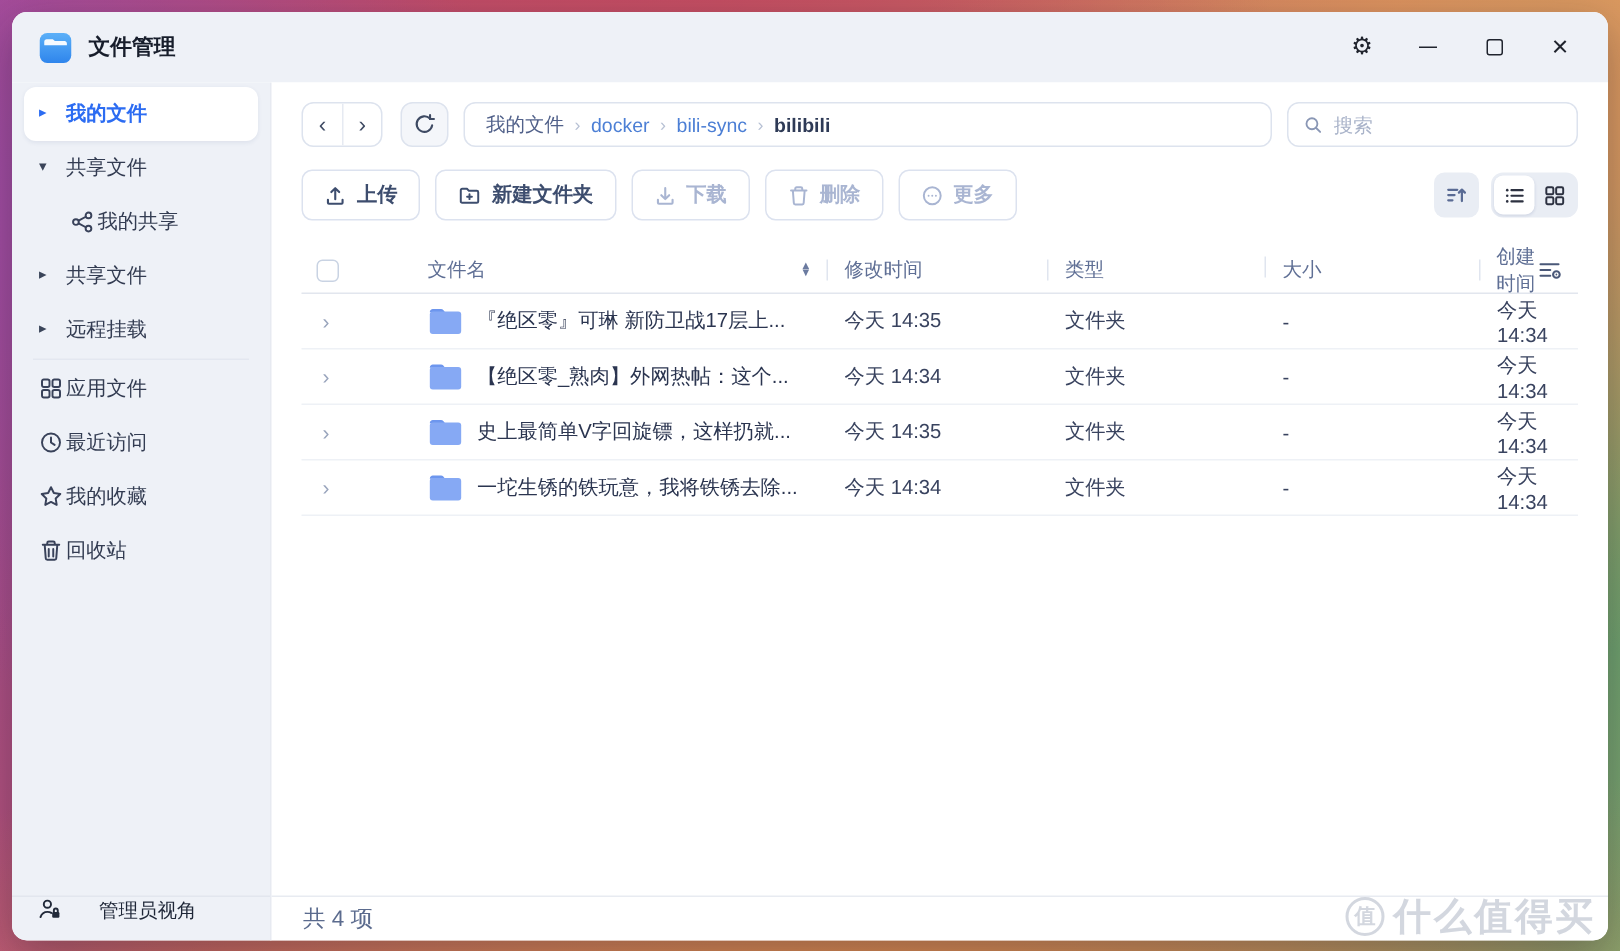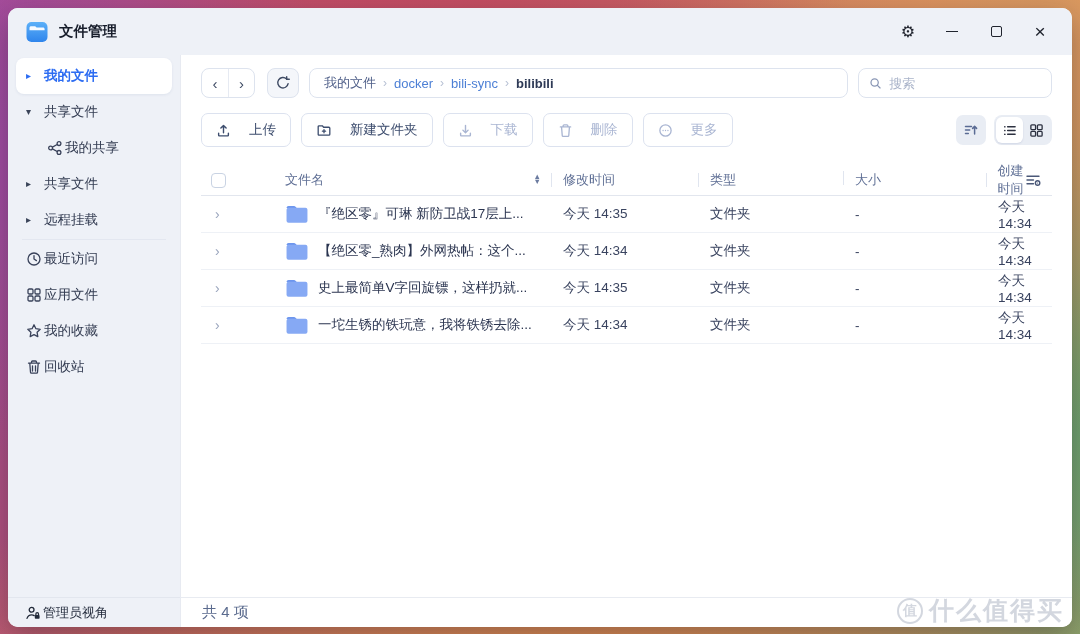--- a/index.html
+++ b/index.html
@@ -39,22 +39,22 @@
   .nav-item { height:36px; display:flex; align-items:center; padding:0 8px 0 10px;
               border-radius:8px; font-size:13.5px; color:#333c52; cursor:default; }
   .nav-item.selected { background:#fff; color:#2c6cf2; font-weight:600;
                        box-shadow:0 1px 3px rgba(40,60,120,.08); }
   .nav-item.sub { padding-left:31px; }
   .nav-slot { width:18px; display:flex; align-items:center; flex:0 0 18px; }
   .caret { font-size:10px; color:#3a4459; line-height:1; }
   .selected .caret { color:#2c6cf2; }
   .nav-divider { height:1px; background:#e3e7f0; margin:1px 6px; }
   .nav-ico { width:16px; height:16px; display:block; }
-  .sidebar-footer { flex:0 0 30px; border-top:1px solid #e2e6ee; display:flex; align-items:center;
-                    gap:2px; padding:0 17px; font-size:13px; color:#1f2738; }
+  .sidebar-footer { flex:0 0 30px; border-top:1px solid #e2e6ee; display:flex; align-items:flex-start;
+                    gap:25px; padding:0 17px; font-size:13px; color:#1f2738; }
   
   .main { flex:1; background:#fff; display:flex; flex-direction:column; min-width:0;
           border-left:1px solid #e7eaf1; }
   .main-content { flex:1; padding:13px 20px 0 20px; min-height:0; }
   .row-flex { display:flex; align-items:center; }
   
   .nav-row { gap:0; height:30px; }
   .pill { display:flex; height:30px; background:#fff; border:1px solid #dde3ee; border-radius:8px; overflow:hidden; }
   .pill-btn { width:26px; display:flex; align-items:center; justify-content:center;
               font-size:15px; color:#3e4a63; cursor:default; }
@@ -67,23 +67,23 @@
   .crumb.root { color:#51618a; }
   .crumb.current { color:#2e3a56; font-weight:700; }
   .crumb-sep { color:#b7c1d4; font-size:12px; }
   .searchbox { width:194px; height:30px; margin-left:10px; border:1px solid #dde3ee; border-radius:8px;
                display:flex; align-items:center; padding:0 10px; gap:7px; }
   .searchbox input { border:none; outline:none; width:100%; font-size:13px; color:#33415e;
                      font-family:inherit; background:transparent; }
   .searchbox input::placeholder { color:#a9b3c9; }
   
   .toolbar-row { margin-top:17px; height:30px; gap:10px; }
-  .tb-btn { height:30px; display:flex; align-items:center; gap:18px; padding:16px 14px;
+  .tb-btn { height:30px; display:flex; align-items:center; gap:7px; padding:16px 14px;
             background:#fff; border:1px solid #dce2ef; border-radius:7px;
-            font-size:13.5px; font-weight:400; color:#3d4d6e; cursor:default; }
+            font-size:13.5px; font-weight:700; color:#3d4d6e; cursor:default; }
   .tb-btn.disabled { color:#a9b5d2; }
   .tb-btn svg { flex:0 0 auto; }
   .view-group { margin-left:auto; display:flex; align-items:center; gap:8px; }
   .sort-btn { width:30px; height:30px; background:#e9edf4; border-radius:7px;
               display:flex; align-items:center; justify-content:center; }
   .segmented { width:58px; height:30px; background:#e9edf4; border-radius:8px;
                display:flex; align-items:center; padding:2px; }
   .seg-btn { flex:1; height:26px; display:flex; align-items:center; justify-content:center; border-radius:6px; }
   .seg-btn.active { background:#fff; box-shadow:0 1px 2px rgba(40,60,120,.12); }
   
@@ -195,38 +195,38 @@
           <span class="nav-slot">
               <span class="caret">▸</span>
             </span>
           <span>远程挂载</span>
         </div>
 
         <div class="nav-divider"></div>
 
         <div class="nav-item">
           <span class="nav-slot">
-            <svg class="nav-ico" viewBox="0 0 16 16" fill="none" stroke="#39425a" stroke-width="1.3" stroke-linecap="round">
-              <circle cx="8" cy="8" r="6"></circle>
-                <path d="M8 4.6V8l2.4 1.6"></path>
-            </svg>
-            </span>
-          <span>最近访问</span>
-        </div>
-
-        <div class="nav-item">
-          <span class="nav-slot">
             <svg class="nav-ico" viewBox="0 0 16 16" fill="none" stroke="#39425a" stroke-width="1.3">
               <rect x="2" y="2" width="5" height="5" rx="1.2"></rect>
                 <rect x="9" y="2" width="5" height="5" rx="1.2"></rect>
               <rect x="2" y="9" width="5" height="5" rx="1.2"></rect>
                 <rect x="9" y="9" width="5" height="5" rx="1.2"></rect>
             </svg>
             </span>
           <span>应用文件</span>
+        </div>
+
+        <div class="nav-item">
+          <span class="nav-slot">
+            <svg class="nav-ico" viewBox="0 0 16 16" fill="none" stroke="#39425a" stroke-width="1.3" stroke-linecap="round">
+              <circle cx="8" cy="8" r="6"></circle>
+                <path d="M8 4.6V8l2.4 1.6"></path>
+            </svg>
+            </span>
+          <span>最近访问</span>
         </div>
 
         <div class="nav-item">
           <span class="nav-slot">
             <svg class="nav-ico" viewBox="0 0 16 16" fill="none" stroke="#39425a" stroke-width="1.3" stroke-linejoin="round">
               <path d="M8 1.8l1.9 3.9 4.3.6-3.1 3 .7 4.3L8 11.6l-3.8 2 .7-4.3-3.1-3 4.3-.6z"></path>
             </svg>
             </span>
           <span>我的收藏</span>
         </div>

